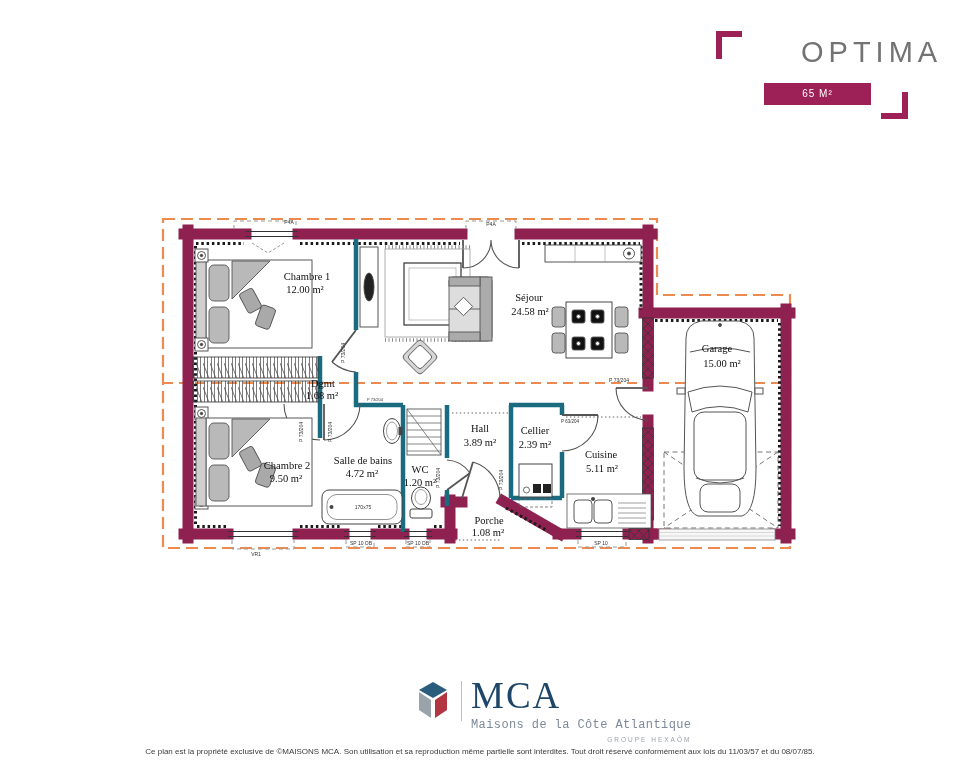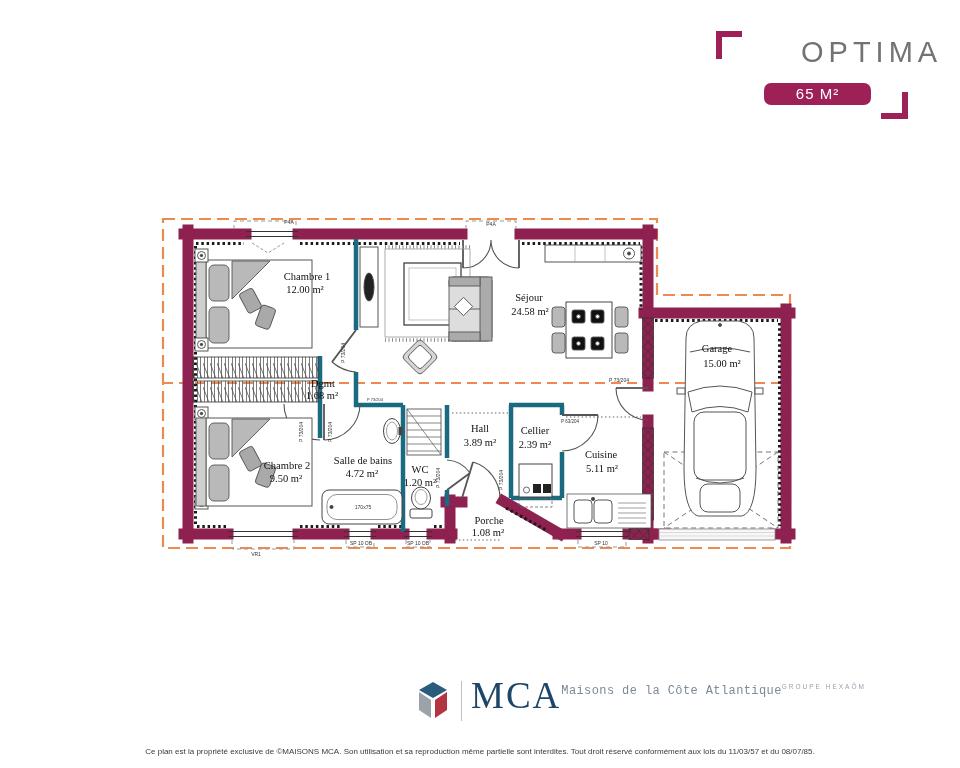--- a/index.html
+++ b/index.html
@@ -7,27 +7,27 @@
         font-family:"Liberation Sans",sans-serif;}
   
   .bracket{position:absolute;display:block;}
   .bracket.tl{left:716px;top:31px;width:20px;height:22px;
               border-left:6px solid #9D2157;border-top:6px solid #9D2157;}
   .bracket.br{left:881px;top:92px;width:21px;height:21px;
               border-right:6px solid #9D2157;border-bottom:6px solid #9D2157;}
   .model-title{position:absolute;left:753px;top:36px;font-size:29px;letter-spacing:5px;
                color:#737373;font-weight:normal;margin-left:48px;}
   .area-badge{position:absolute;left:764px;top:83px;width:107px;height:22px;line-height:22px;
-              background:#9D2157;color:#fff;font-size:15px;text-align:center;letter-spacing:1px;border-radius:7px;}
+              background:#9D2157;color:#fff;font-size:10px;text-align:center;letter-spacing:1px;}
   
   #plan{position:absolute;left:158px;top:210px;}
   
   .logo{position:absolute;left:412px;top:679px;display:flex;align-items:flex-start;}
   .logo .divider{width:1px;height:40px;background:#b9c0c7;margin:2px 9px 0 7px;}
-  .logo-text{display:flex;flex-direction:row;}
+  .logo-text{display:flex;flex-direction:column;}
   .logo-acronym{font-family:"Liberation Serif",serif;font-size:37px;line-height:34px;
                 color:#1D4668;letter-spacing:2px;}
   .logo-name{font-family:Liberation Mono, monospace;font-size:12px;color:#7D8A99;
              letter-spacing:0.4px;margin-top:5px;}
   .logo-group{font-size:6.5px;color:#9AA3AD;letter-spacing:2px;margin-top:4px;text-align:right;}
   
   .footer{position:absolute;left:0;top:747px;width:100%;text-align:center;
           font-size:8px;color:#3a3a3a;}
   svg text{font-family:"Liberation Serif",serif;fill:#111;}
   svg text.tiny{font-family:"Liberation Sans",sans-serif;fill:#333;}

